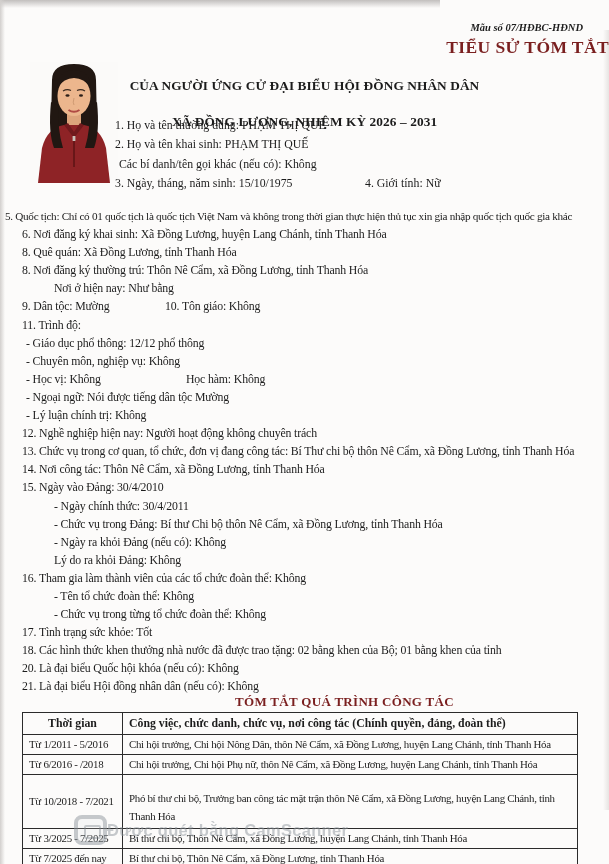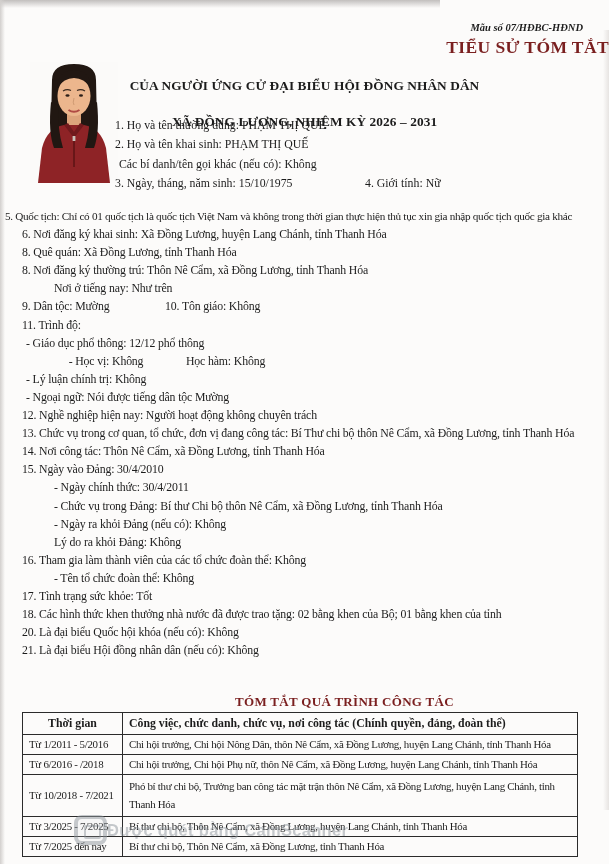--- a/index.html
+++ b/index.html
@@ -55,21 +55,21 @@
   }
   table.career th,table.career td{
     border:1px solid var(--table-border);
     padding:2px 6px;vertical-align:middle;
   }
   table.career th{font-size:11.8px;font-weight:bold;text-align:left;height:22px;}
   table.career th.col-time{text-align:center;margin-top:32px;}
   table.career col.c-time{width:100px;}
   table.career td{font-size:10.9px;letter-spacing:-0.3px;height:19px;line-height:15px;}
   table.career td.nowrap{white-space:nowrap;overflow:visible;}
-  table.career td.wrap{white-space:normal;line-height:17.5px;padding-top:3px;padding-bottom:3px;}
+  table.career td.wrap{white-space:normal;line-height:17.5px;padding-top:15px;padding-bottom:3px;}
 
   .watermark{
     position:absolute;left:74px;top:815px;display:flex;align-items:center;
     opacity:.5;pointer-events:none;z-index:5;justify-content:center;
   }
   .wm-logo{
     width:33px;height:30px;border:4px solid var(--watermark-gray);border-radius:8px;
     position:relative;background:rgba(220,224,228,.35);
   }
   .wm-logo::after{
@@ -130,37 +130,39 @@
       <div class="line">1. Họ và tên thường dùng: PHẠM THỊ QUẾ</div>
       <div class="line">2. Họ và tên khai sinh: PHẠM THỊ QUẾ</div>
       <div class="line dash">Các bí danh/tên gọi khác (nếu có): Không</div>
       <div class="line"><span class="c1" style="width: 250px;">3. Ngày, tháng, năm sinh: 15/10/1975</span><span>4. Giới tính: Nữ</span></div>
     </div>
   <div class="bio-main">
       <div class="line outdent">5. Quốc tịch: Chỉ có 01 quốc tịch là quốc tịch Việt Nam và không trong thời gian thực hiện thủ tục xin gia nhập quốc tịch quốc gia khác</div>
       <div class="line">6. Nơi đăng ký khai sinh: Xã Đồng Lương, huyện Lang Chánh, tỉnh Thanh Hóa</div>
       <div class="line">8. Quê quán: Xã Đồng Lương, tỉnh Thanh Hóa</div>
       <div class="line">8. Nơi đăng ký thường trú: Thôn Nê Cẩm, xã Đồng Lương, tỉnh Thanh Hóa</div>
-      <div class="line sub">Nơi ở tiếng nay: Như trên</div>
+      <div class="line sub">Nơi ở hiện nay: Như bằng</div>
       <div class="line"><span class="c1" style="width: 143px;">9. Dân tộc: Mường</span><span>10. Tôn giáo: Không</span></div>
       <div class="line">11. Trình độ:</div>
       <div class="line dash">- Giáo dục phổ thông: 12/12 phổ thông</div>
-      <div class="line dash"><span class="c1" style="width: 160px; text-align: center;">- Học vị: Không</span><span>Học hàm: Không</span></div>
+      <div class="line dash">- Chuyên môn, nghiệp vụ: Không</div>
+      <div class="line dash"><span class="c1" style="width: 160px;">- Học vị: Không</span><span>Học hàm: Không</span></div>
+      <div class="line dash">- Ngoại ngữ: Nói được tiếng dân tộc Mường</div>
       <div class="line dash">- Lý luận chính trị: Không</div>
-      <div class="line dash">- Ngoại ngữ: Nói được tiếng dân tộc Mường</div>
       <div class="line">12. Nghề nghiệp hiện nay: Người hoạt động không chuyên trách</div>
       <div class="line">13. Chức vụ trong cơ quan, tổ chức, đơn vị đang công tác: Bí Thư chi bộ thôn Nê Cẩm, xã Đồng Lương, tỉnh Thanh Hóa</div>
       <div class="line">14. Nơi công tác: Thôn Nê Cẩm, xã Đồng Lương, tỉnh Thanh Hóa</div>
       <div class="line">15. Ngày vào Đảng: 30/4/2010</div>
       <div class="line sub">- Ngày chính thức: 30/4/2011</div>
       <div class="line sub">- Chức vụ trong Đảng: Bí thư Chi bộ thôn Nê Cẩm, xã Đồng Lương, tỉnh Thanh Hóa</div>
       <div class="line sub">- Ngày ra khỏi Đảng (nếu có): Không</div>
       <div class="line sub">Lý do ra khỏi Đảng: Không</div>
       <div class="line">16. Tham gia làm thành viên của các tổ chức đoàn thể: Không</div>
       <div class="line sub">- Tên tổ chức đoàn thể: Không</div>
+      <div class="line sub">- Chức vụ trong từng tổ chức đoàn thể: Không</div>
       <div class="line">17. Tình trạng sức khỏe: Tốt</div>
       <div class="line">18. Các hình thức khen thưởng nhà nước đã được trao tặng: 02 bằng khen của Bộ; 01 bằng khen của tỉnh</div>
       <div class="line">20. Là đại biểu Quốc hội khóa (nếu có): Không</div>
       <div class="line">21. Là đại biểu Hội đồng nhân dân (nếu có): Không</div>
     </div>
 
   <div class="career-title">TÓM TẮT QUÁ TRÌNH CÔNG TÁC</div>
 
   <table class="career">
     <colgroup>

